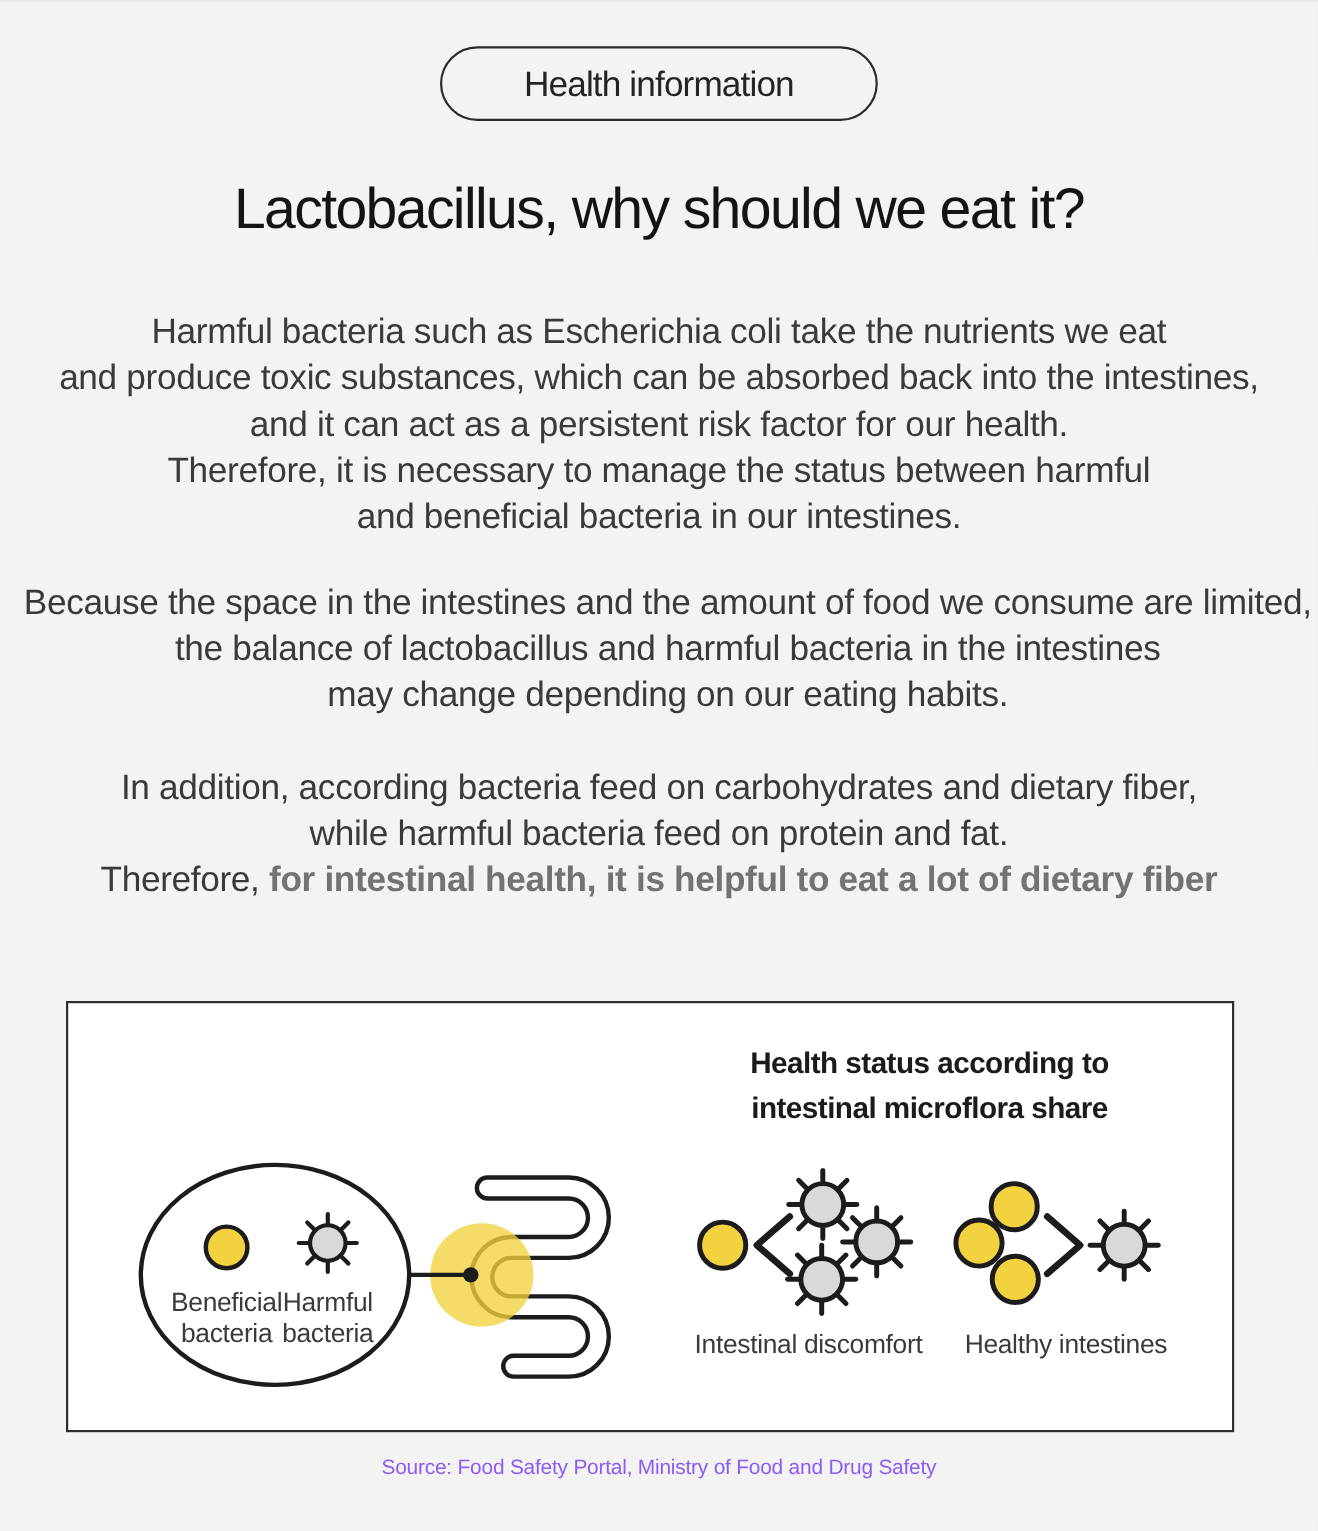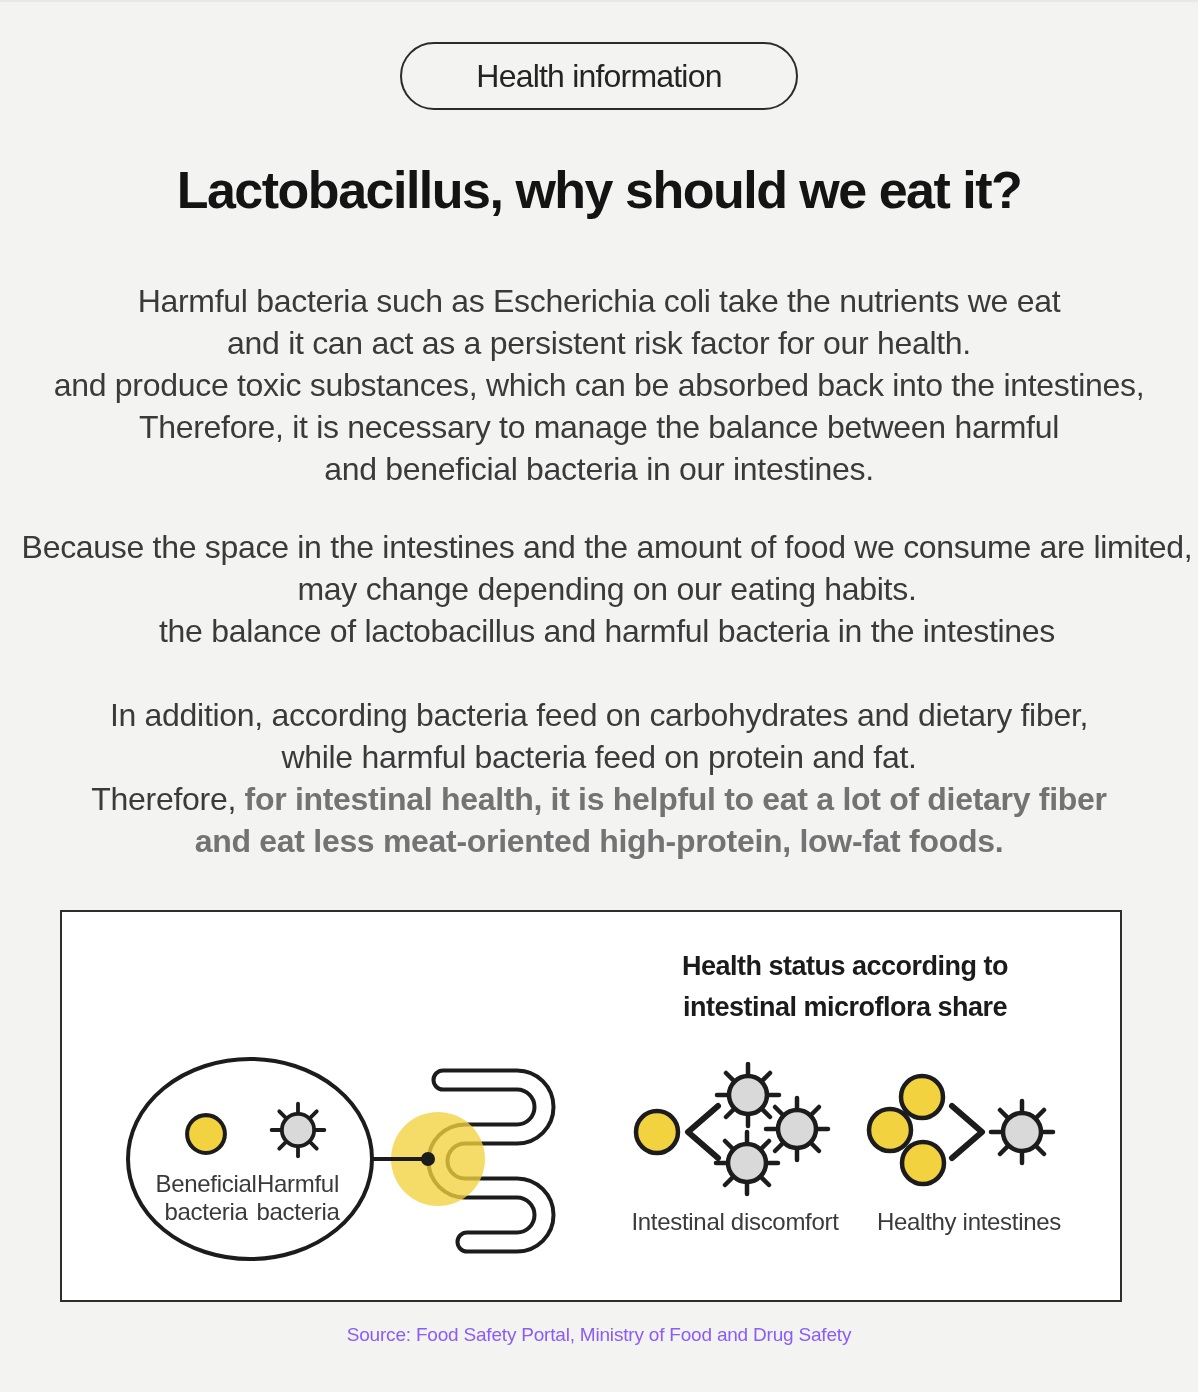--- a/index.html
+++ b/index.html
@@ -24,21 +24,21 @@
     position:absolute;top:40px;left:50%;transform:translateX(-50%);
     width:398px;height:68px;
     border:2px solid #2b2b2b;border-radius:34px;
     display:flex;align-items:center;justify-content:center;
     font-size:32px;letter-spacing:-0.8px;color:#242424;
     background:transparent;
   }
   .title{
     position:absolute;top:158px;left:0;width:100%;
     text-align:center;
-    font-size:52px;font-weight:bold;letter-spacing:-1.5px;
+    font-size:52px;font-weight:normal;letter-spacing:-1.5px;
     color:#141414;
   }
   .para{
     position:absolute;left:0;width:100%;
     text-align:center;
     font-size:32px;line-height:42px;letter-spacing:-0.3px;
     color:#3a3a3a;
   }
   .para.p1{top:278px;}
   .para.p2{top:524px;padding-left:16px;}
@@ -81,37 +81,36 @@
 <div class="page">
 
   <div class="badge">
     <span>Health information</span>
   </div>
 
   <h1 class="title">Lactobacillus, why should we eat it?</h1>
 
   <div class="para p1">
     <div>Harmful bacteria such as Escherichia coli take the nutrients we eat</div>
+    <div>and produce toxic substances, which can be absorbed back into the intestines,</div>
     <div>and it can act as a persistent risk factor for our health.</div>
-    <div>and produce toxic substances, which can be absorbed back into the intestines,</div>
-    <div>Therefore, it is necessary to manage the balance between harmful</div>
+    <div>Therefore, it is necessary to manage the status between harmful</div>
     <div>and beneficial bacteria in our intestines.</div>
   </div>
 
   <div class="para p2">
     <div>Because the space in the intestines and the amount of food we consume are limited,</div>
+    <div>the balance of lactobacillus and harmful bacteria in the intestines</div>
     <div>may change depending on our eating habits.</div>
-    <div>the balance of lactobacillus and harmful bacteria in the intestines</div>
   </div>
 
   <div class="para p3">
     <div>In addition, according bacteria feed on carbohydrates and dietary fiber,</div>
     <div>while harmful bacteria feed on protein and fat.</div>
     <div><span>Therefore, </span><strong>for intestinal health, it is helpful to eat a lot of dietary fiber</strong></div>
-    <div><strong>and eat less meat-oriented high-protein, low-fat foods.</strong></div>
   </div>
 
   <div class="info-box"></div>
 
 
   <div class="box-heading right">
     <div>Health status according to</div>
     <div>intestinal microflora share</div>
   </div>
 

